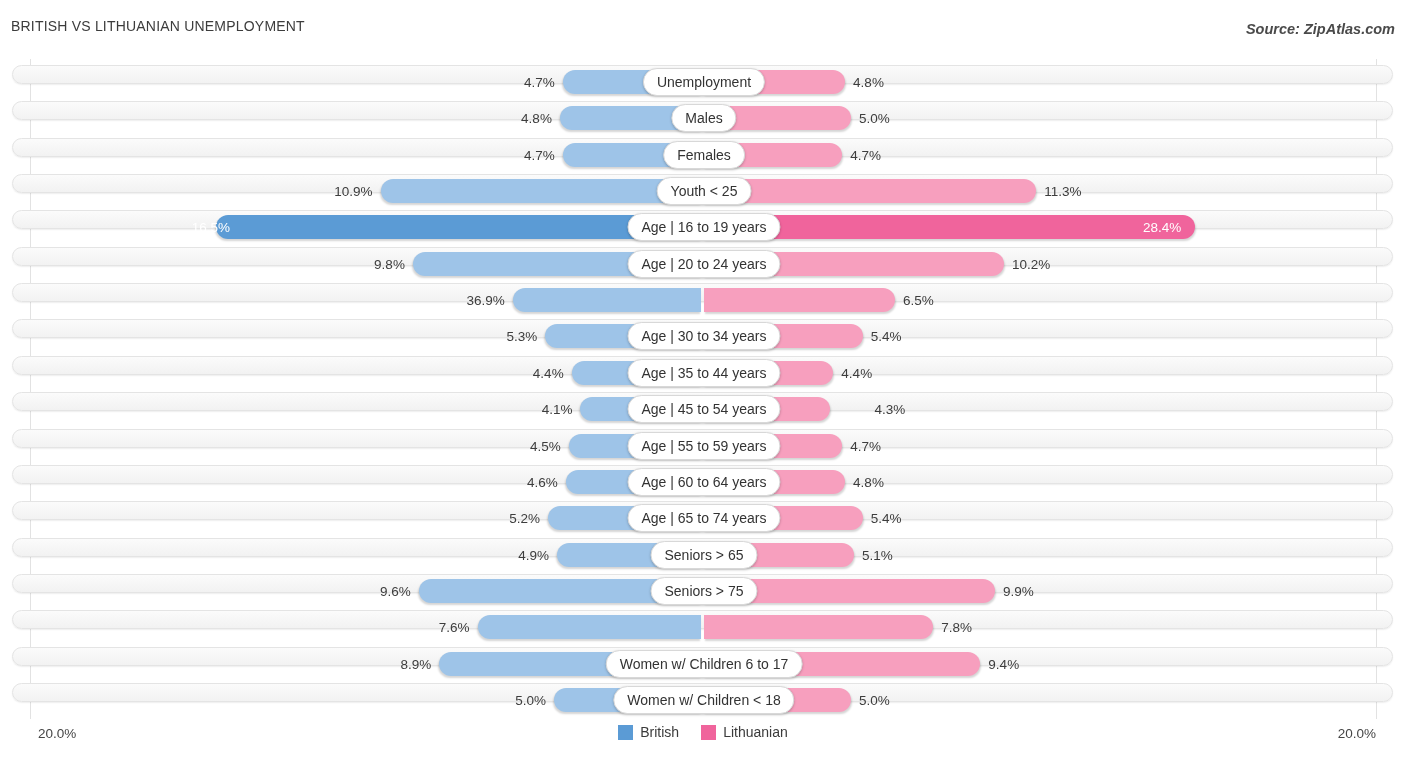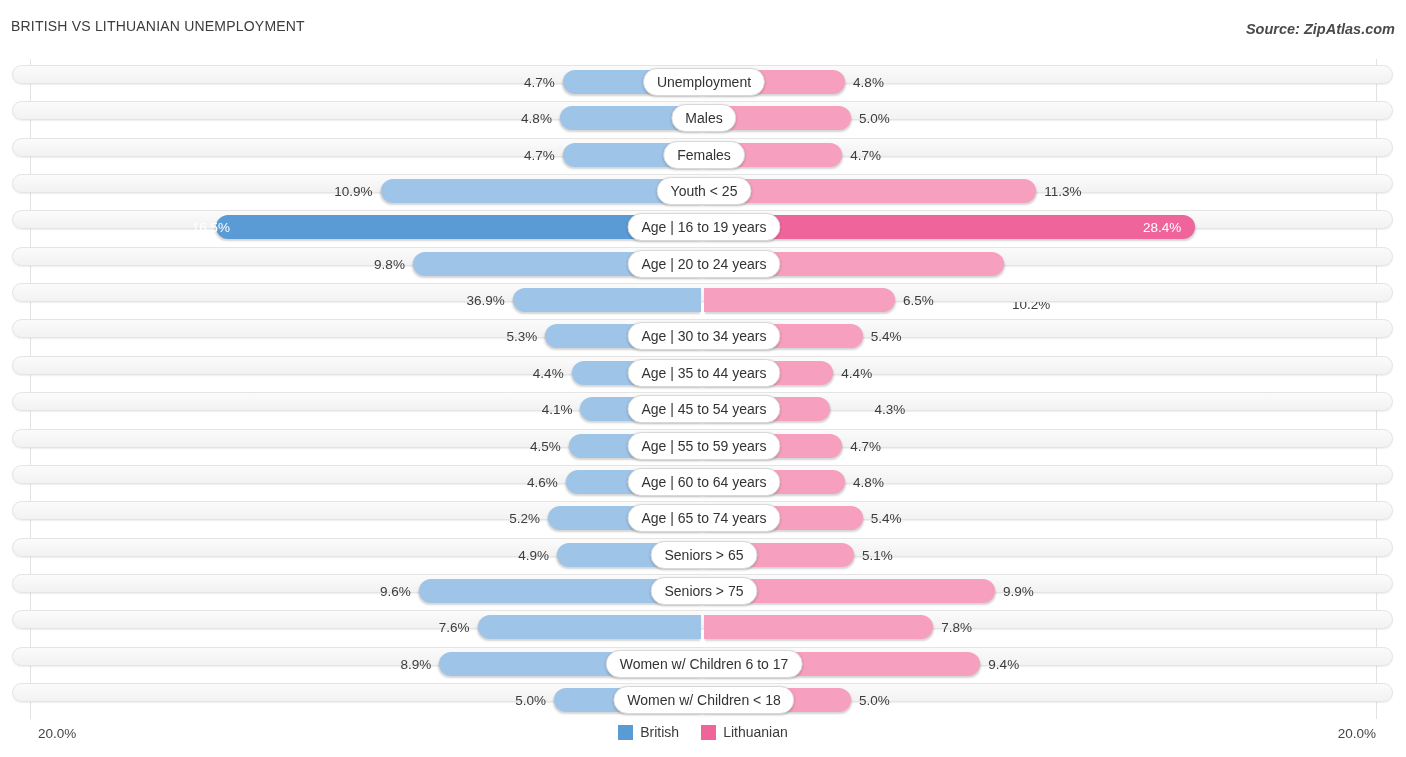--- a/index.html
+++ b/index.html
@@ -222,21 +222,21 @@
         <div class="bar bar-left" style="width: 485.1px; background: rgb(91, 155, 213);"></div>
         <div class="bar bar-right" style="width: 490.98px; background: rgb(240, 100, 156);"></div>
         <div class="val-in" style="right: 1162.1px; text-align: left;">16.5%</div>
         <div class="val-in" style="left: 1129.98px; text-align: right;">28.4%</div>
         <div class="pill">Age | 16 to 19 years</div>
       </div>
       <div class="row" style="top: 187.75px;">
         <div class="bar bar-left" style="width: 288.12px; background: rgb(158, 196, 232);"></div>
         <div class="bar bar-right" style="width: 299.88px; background: rgb(247, 159, 190);"></div>
         <div class="val val-left" style="right: 987.12px;">9.8%</div>
-        <div class="val val-right" style="left: 998.88px; margin-top: 40px;">10.2%</div>
+        <div class="val val-right" style="left: 998.88px;">10.2%</div>
         <div class="pill">Age | 20 to 24 years</div>
       </div>
       <div class="row" style="top: 224.1px;">
         <div class="bar bar-left" style="width: 188.16px; background: rgb(158, 196, 232);"></div>
         <div class="bar bar-right" style="width: 191.1px; background: rgb(247, 159, 190);"></div>
         <div class="val val-left" style="right: 887.16px;">36.9%</div>
         <div class="val val-right" style="left: 890.1px;">6.5%</div>
       </div>
       <div class="row" style="top: 260.45px;">
         <div class="bar bar-left" style="width: 155.82px; background: rgb(158, 196, 232);"></div>

